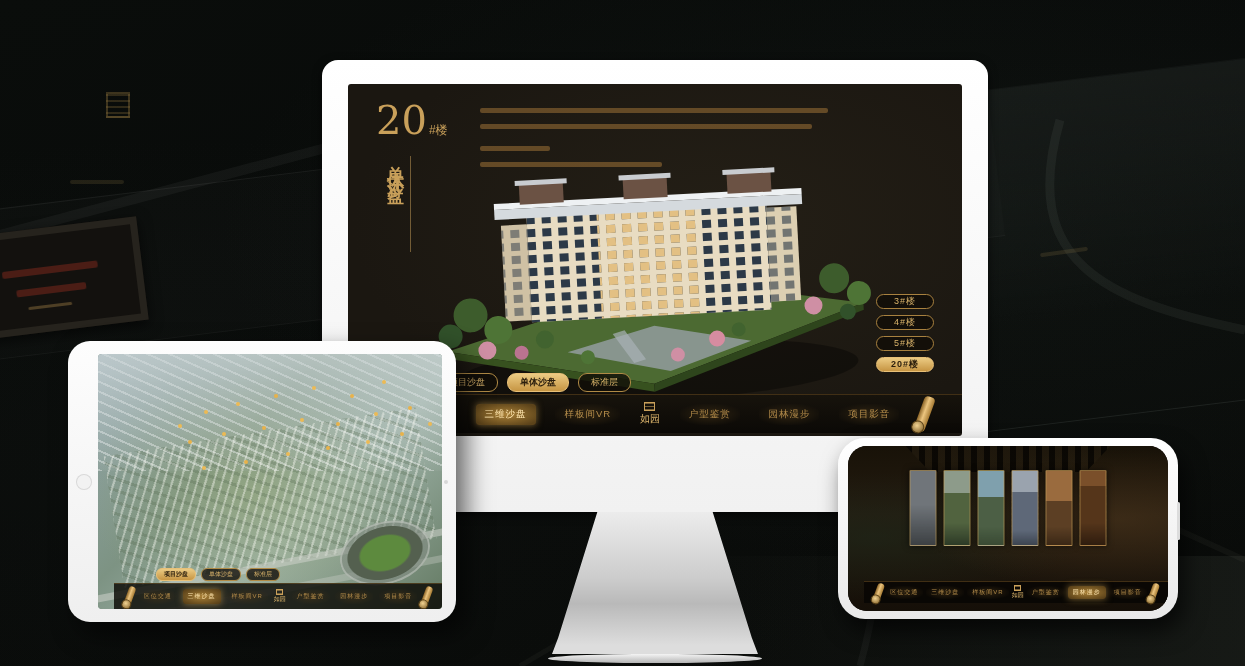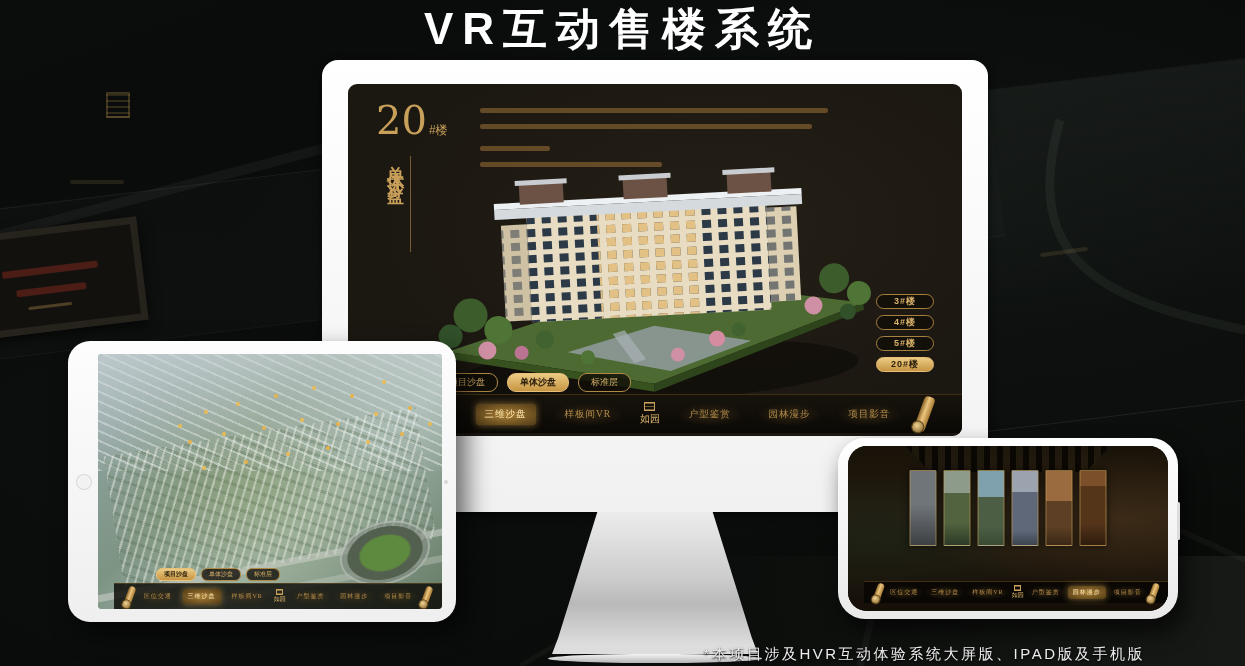--- a/index.html
+++ b/index.html
@@ -34,21 +34,21 @@
           background:repeating-linear-gradient(180deg, rgba(195,155,80,.3) 0 2px, transparent 2px 6px); opacity:.7; }
   .bglabel { height:4px; border-radius:2px; background:rgba(201,160,90,.14); }
 
   
   .headline { position:absolute; top:0; left:0; width:100%; text-align:center;
               font-size:44px; font-weight:bold; color:#fff; letter-spacing:9px; }
   .footnote { position:absolute; right:100px; bottom:2px; font-size:15px; color:#ececec;
               letter-spacing:2.5px; text-shadow:0 1px 2px #000; }
   .app-nav { position:absolute; left:16px; right:0; display:flex; align-items:center;
              justify-content:space-evenly; background:linear-gradient(#17130c,#0b0906);
-             border-top:1px solid rgba(130,95,40,.45);font-family:Liberation Serif, serif; }
+             border-top:1px solid rgba(130,95,40,.45); }
   .nav-item { position:relative; color:#b48c4a; white-space:nowrap; letter-spacing:1px;
               background:radial-gradient(ellipse at center, rgba(72,54,24,.55), rgba(20,15,8,0) 78%);
               border-radius:3px; }
   .nav-item.active { color:#ffe7b0;
               background:radial-gradient(ellipse at center, #a87f36, #5c431a 85%);
               box-shadow:0 0 7px rgba(222,175,85,.55); }
   .logo-badge { display:flex; flex-direction:column; align-items:center; color:#d9b26a; }
   .logo-badge .sq { border:1px solid #c9a05a; background:
               repeating-linear-gradient(180deg, rgba(201,160,90,.55) 0 1px, transparent 1px 3px); }
   .scroll-icon { position:relative; background:linear-gradient(90deg,#8a6326,#ecc57f 45%,#a57a33);
@@ -59,39 +59,39 @@
   .pill { border:1px solid #b08a45; border-radius:9px; color:#d8b26a;
           background:rgba(18,14,8,.8); white-space:nowrap; }
   .pill.active { background:linear-gradient(#eccb83,#c69543); color:#2a1d0c; border-color:#e8c078; font-weight:bold; }
 
   
   .monitor { position:absolute; left:322px; top:60px; width:666px; height:452px;
              background:linear-gradient(#ffffff,#f1f1f1); border-radius:16px;
              box-shadow:0 3px 10px rgba(0,0,0,.65); }
   .monitor-screen { position:absolute; left:26px; top:24px; width:614px; height:352px;
              background:radial-gradient(ellipse at 60% 40%, #241f16, #1b1711 70%);
-             border-radius:9px; overflow:hidden; }
+             border-radius:3px; overflow:hidden; }
   .stand-neck { position:absolute; left:230px; top:452px; width:206px; height:148px;
              background:linear-gradient(180deg,#ececec,#cccccc 45%,#b9b9b9 62%,#dddddd 90%);
              clip-path:polygon(22% 0,78% 0,97% 85%,100% 96%,0 96%,3% 85%); }
   .stand-base { position:absolute; left:226px; top:594px; width:214px; height:9px;
              background:linear-gradient(#f4f4f4,#b5b5b5); border-radius:50%; }
 
   .screen-heading { position:absolute; left:28px; top:16px; }
   .h-num { font-family:"DejaVu Serif", serif; font-size:40px; color:#c9a05a; line-height:1; }
   .h-suf { font-size:12px; color:#c9a05a; margin-left:2px; }
   .h-vert { position:absolute; left:36px; top:68px; writing-mode:vertical-rl;
             font-size:17px; letter-spacing:7px; color:#c9a05a; font-weight:bold; }
   .h-rule { position:absolute; left:62px; top:72px; width:1px; height:96px; background:rgba(201,160,90,.5); }
   .par-line { position:absolute; height:5px; border-radius:2px; background:rgba(170,122,58,.5); }
 
   .floor-btns { position:absolute; left:528px; top:210px; display:flex; flex-direction:column; gap:6px; }
   .floor-btn { width:58px; height:15px; border:1px solid #a8813f; border-radius:8px;
                color:#d8b26a; font-size:9px; line-height:13px; text-align:center;
-               background:rgba(18,14,8,.85); letter-spacing:1px;font-weight:bold; }
+               background:rgba(18,14,8,.85); letter-spacing:1px; }
   .floor-btn.active { background:linear-gradient(#eccb83,#c69543); color:#2a1d0c; font-weight:bold; border-color:#e8c078; }
 
   .sub-tabs-md { position:absolute; left:88px; top:289px; display:flex; gap:9px; }
   .sub-tabs-md .pill { font-size:9px; padding:2px 12px; }
   .nav-md { bottom:3px; height:39px; padding:0 12px; }
   .nav-md .nav-item { font-size:9.5px; padding:4px 9px; }
   .nav-md .logo-badge { font-size:10px; }
   .nav-md .logo-badge .sq { width:11px; height:9px; margin-bottom:1px; }
   .nav-md .scroll-icon { width:11px; height:36px; }
 
@@ -192,21 +192,20 @@
   <div class="bg-el bglabel" style="left:480px;top:118px;width:62px;transform:rotate(-8deg)"></div>
   <div class="bg-el bglabel" style="left:1040px;top:250px;width:48px;transform:rotate(-8deg)"></div>
   <div class="bg-el bglabel" style="left:1090px;top:600px;width:58px"></div>
   <div class="bg-el plaque">
       <i></i>
       <i></i>
       <i></i>
     </div>
   <div class="bg-el seal"></div>
 
-  <div class="headline">VR互动售楼系统</div>
 
   <div class="monitor">
     <div class="monitor-screen">
 
       <div class="screen-heading">
         <span class="h-num">20</span><span class="h-suf">#楼</span>
       </div>
       <div class="h-vert">单体沙盘</div>
       <div class="h-rule"></div>
 
@@ -355,14 +354,13 @@
           <span>如园</span>
         </span>
         <span class="nav-item">户型鉴赏</span>
         <span class="nav-item active">园林漫步</span>
         <span class="nav-item">项目影音</span>
         <span class="scroll-icon"></span>
       </div>
     </div>
   </div>
 
-  <div class="footnote">*本项目涉及HVR互动体验系统大屏版、IPAD版及手机版</div>
 </div>
 
 </body></html>

